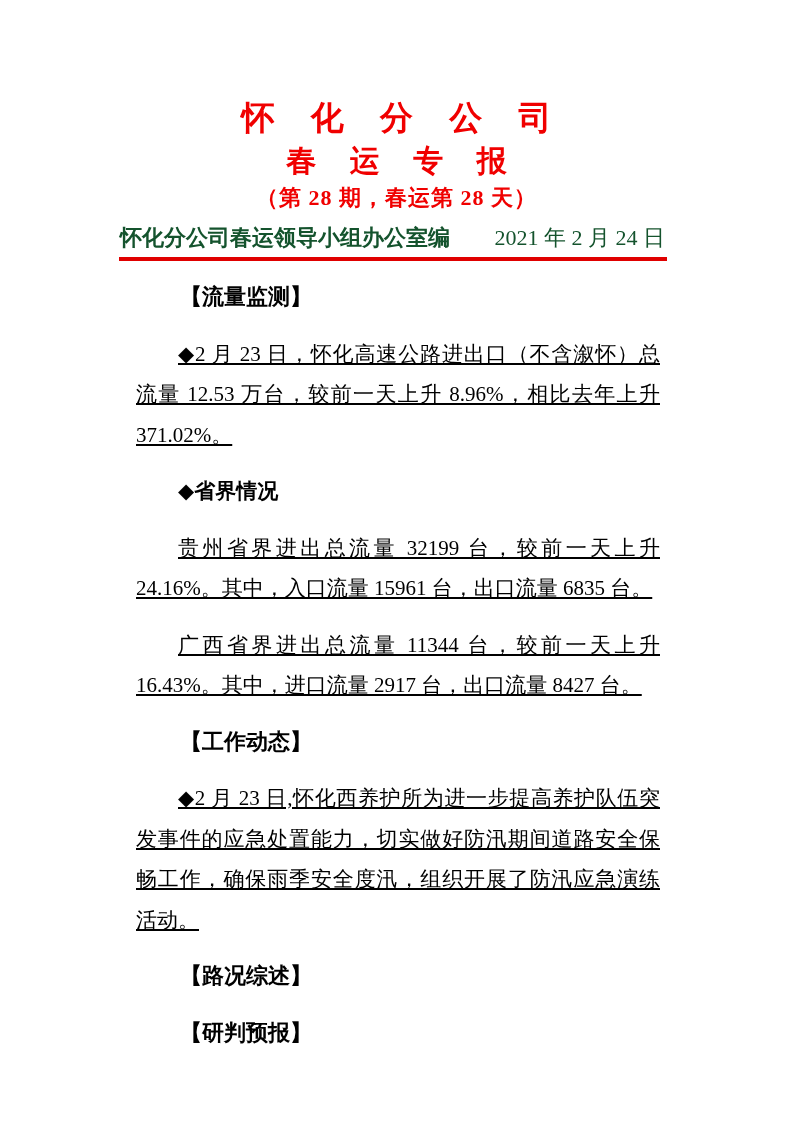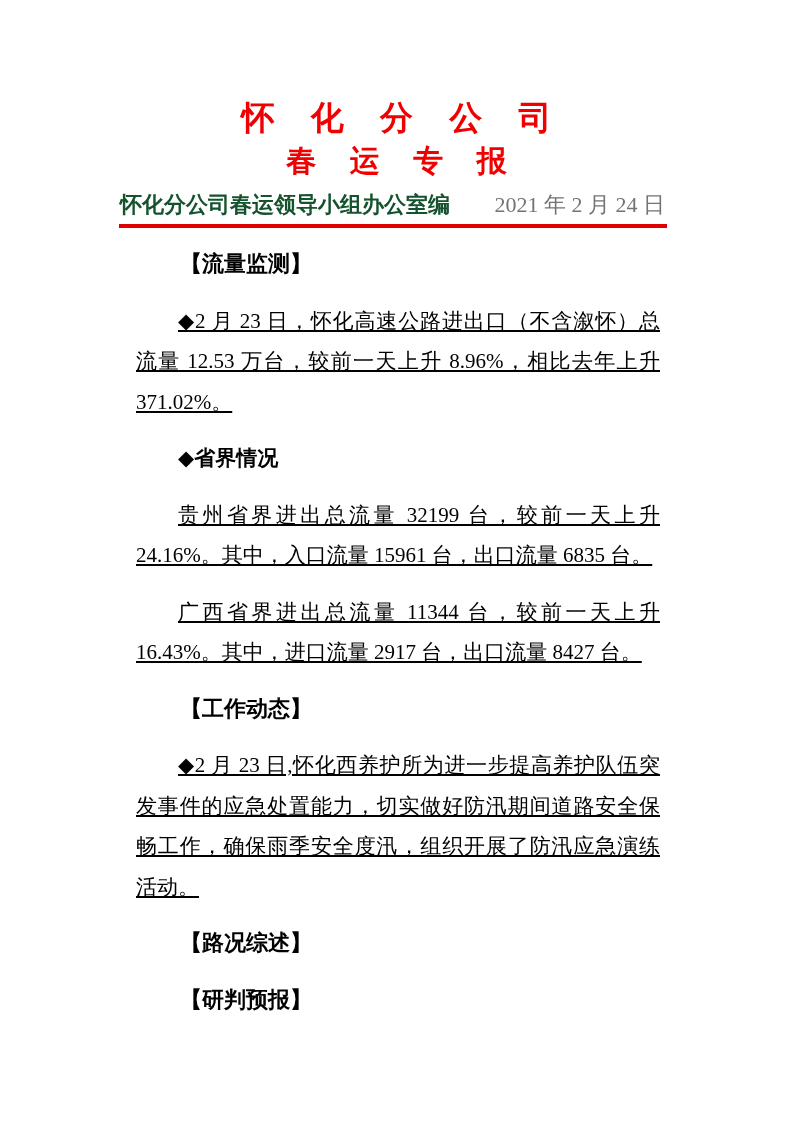--- a/index.html
+++ b/index.html
@@ -39,21 +39,21 @@
   
   .mast-row {
     display: flex;
     justify-content: space-between;
     align-items: baseline;
     margin: 12px 128px 0 120px;
     line-height: 30px;
     font-size: 22px;
   }
   .editor-line { color: #14532d; font-weight: bold; }
-  .date-line { color: #737373; }
+  .date-line { color: #14532d; }
   .red-rule {
     height: 4px;
     background: #e00000;
     margin: 4px 126px 0 119px;
   }
   
   .doc-body {
     margin: 2px 117px 0 120px;
     font-size: 21px;
     line-height: 40.5px;
@@ -65,20 +65,21 @@
   .gap-before { margin-top: 40.5px; }
 </style>
 </head>
 <body>
 
 <div class="page">
 
   <div class="masthead">
     <div class="company-title">怀 化 分 公 司</div>
     <div class="report-title">春 运 专 报</div>
+    <div class="issue-line">（第 28 期，春运第 28 天）</div>
   </div>
 
   <div class="mast-row">
     <span class="editor-line">怀化分公司春运领导小组办公室编</span>
     <span class="date-line">2021 年 2 月 24 日</span>
   </div>
 
   <div class="red-rule"></div>
 
   <div class="doc-body">

